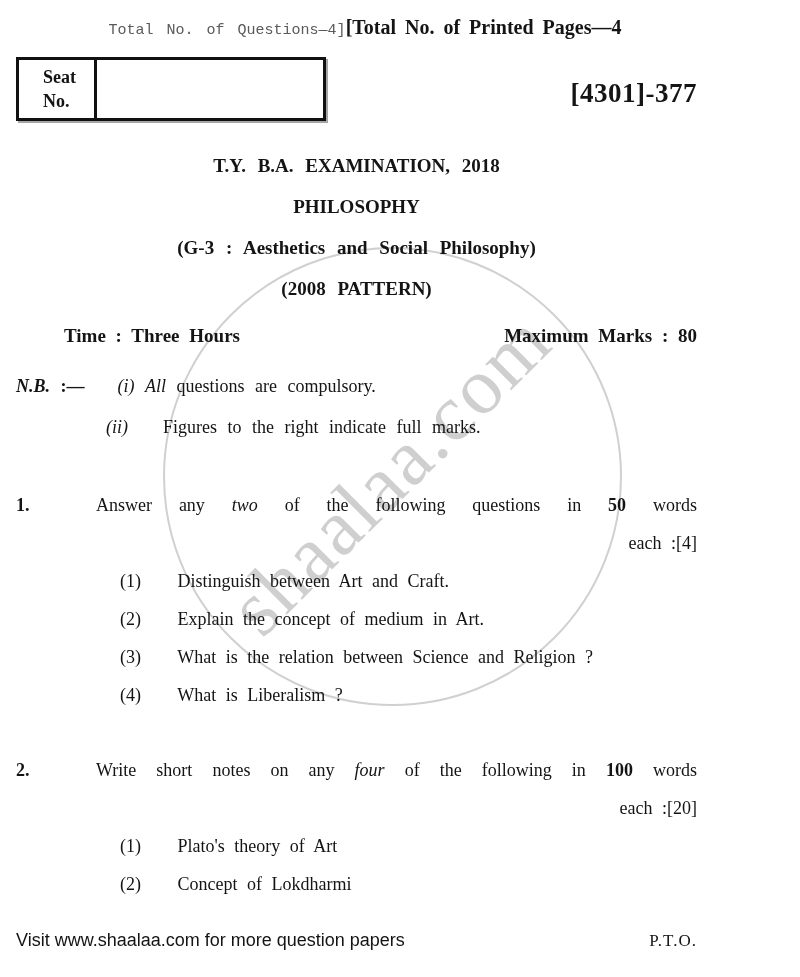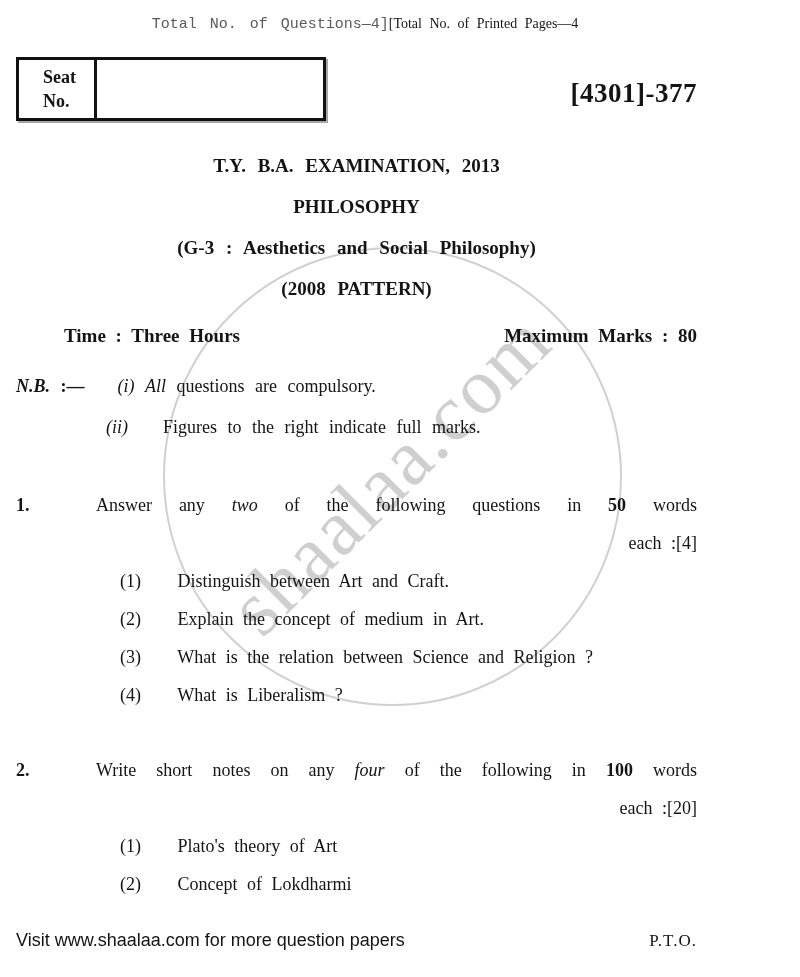--- a/index.html
+++ b/index.html
@@ -39,21 +39,21 @@
   
   .top-row {
     position: absolute; top: 16px; left: 16px; right: 103px;
     display: flex; justify-content: center; align-items: baseline; margin-left: 17px;
   }
   .top-left {
     font-family: "Liberation Mono", monospace;
     font-size: 15px; color: #5a5a5a; word-spacing: 4px;
   }
   .top-right {
-    font-size: 14px; font-weight: normal; word-spacing: 4px;
+    font-size: 20px; font-weight: bold; word-spacing: 4px;
   }
 
   
   .seat-box {
     position: absolute; left: 16px; top: 57px;
     width: 304px; height: 58px;
     border: 3px solid #111;
     display: flex;
     box-shadow: 2px 2px 0 rgba(0,0,0,0.35);
   }
@@ -145,21 +145,21 @@
         <div>Seat</div>
         <div>No.</div>
       </div>
       <div class="seat-input-cell"></div>
     </div>
 
     <div class="paper-code">[4301]-377</div>
 
     <div class="main">
 
-      <div class="title-line">T.Y. B.A. EXAMINATION, 2013</div>
+      <div class="title-line">T.Y. B.A. EXAMINATION, 2018</div>
       <div class="title-line">PHILOSOPHY</div>
       <div class="title-line">(G-3 : Aesthetics and Social Philosophy)</div>
       <div class="title-line">(2008 PATTERN)</div>
 
       <div class="meta-row">
         <span>Time : Three Hours</span>
         <span>Maximum Marks : 80</span>
       </div>
 
       <div class="nb-block">

